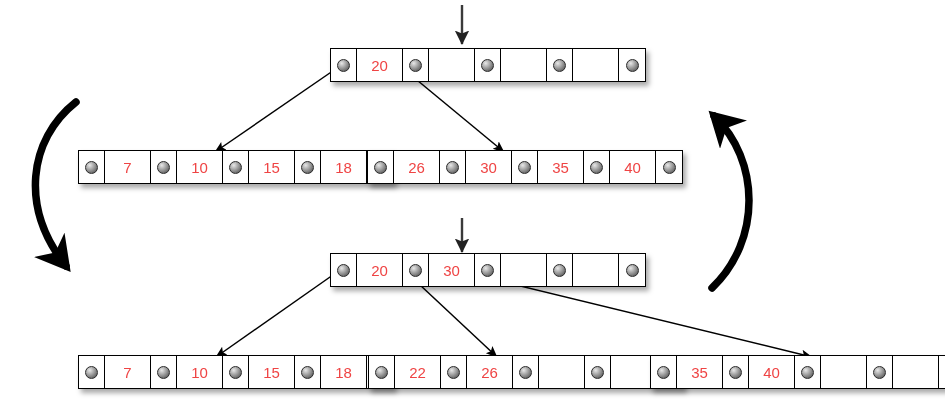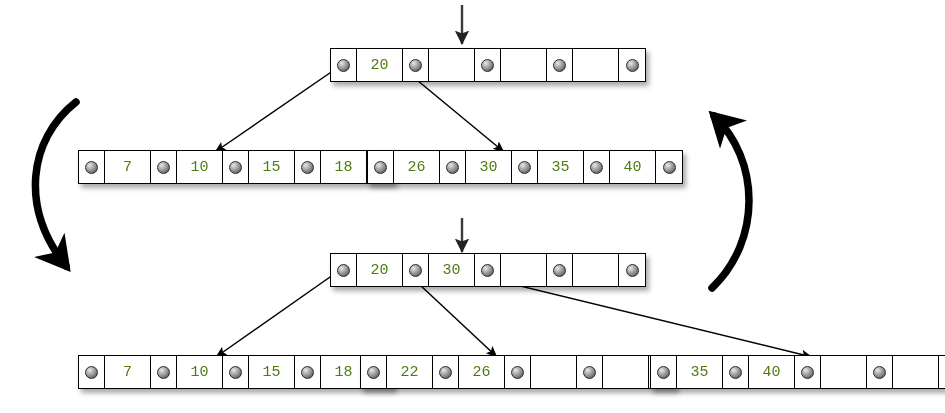--- a/index.html
+++ b/index.html
@@ -39,22 +39,22 @@
     justify-content: center;
     background: #ffffff;
     height: 100%;
     position: relative;
   }
   .cell:last-child { border-right: none; }
   .cell.ptr { width: 26px; }
   .cell.key {
     width: 46px;
     font-size: 15px;
-    color: #4d7c0f;
-    font-family: Liberation Mono, monospace;
+    color: #ef4444;
+    font-family: Liberation Sans, sans-serif;
   }
   
   .sphere {
     width: 13px;
     height: 13px;
     border-radius: 50%;
     background:
       radial-gradient(circle at 34% 30%, #e8e8e8 0%, #b9b9b9 28%, #848484 60%, #5a5a5a 85%, #3a3a3a 100%);
     border: 1px solid #2b2b2b;
     box-sizing: border-box;
@@ -217,21 +217,21 @@
   <div class="cell key">15</div>
   <div class="cell ptr">
       <span class="sphere"></span>
     </div>
   <div class="cell key">18</div>
   <div class="cell ptr">
       <span class="sphere"></span>
     </div>
 </div>
 
-<div class="node" id="bottom-middle-leaf" style="left:360px; top:355px;">
+<div class="node" id="bottom-middle-leaf" style="left:368px; top:355px;">
   <div class="cell ptr">
       <span class="sphere"></span>
     </div>
   <div class="cell key">22</div>
   <div class="cell ptr">
       <span class="sphere"></span>
     </div>
   <div class="cell key">26</div>
   <div class="cell ptr">
       <span class="sphere"></span>

